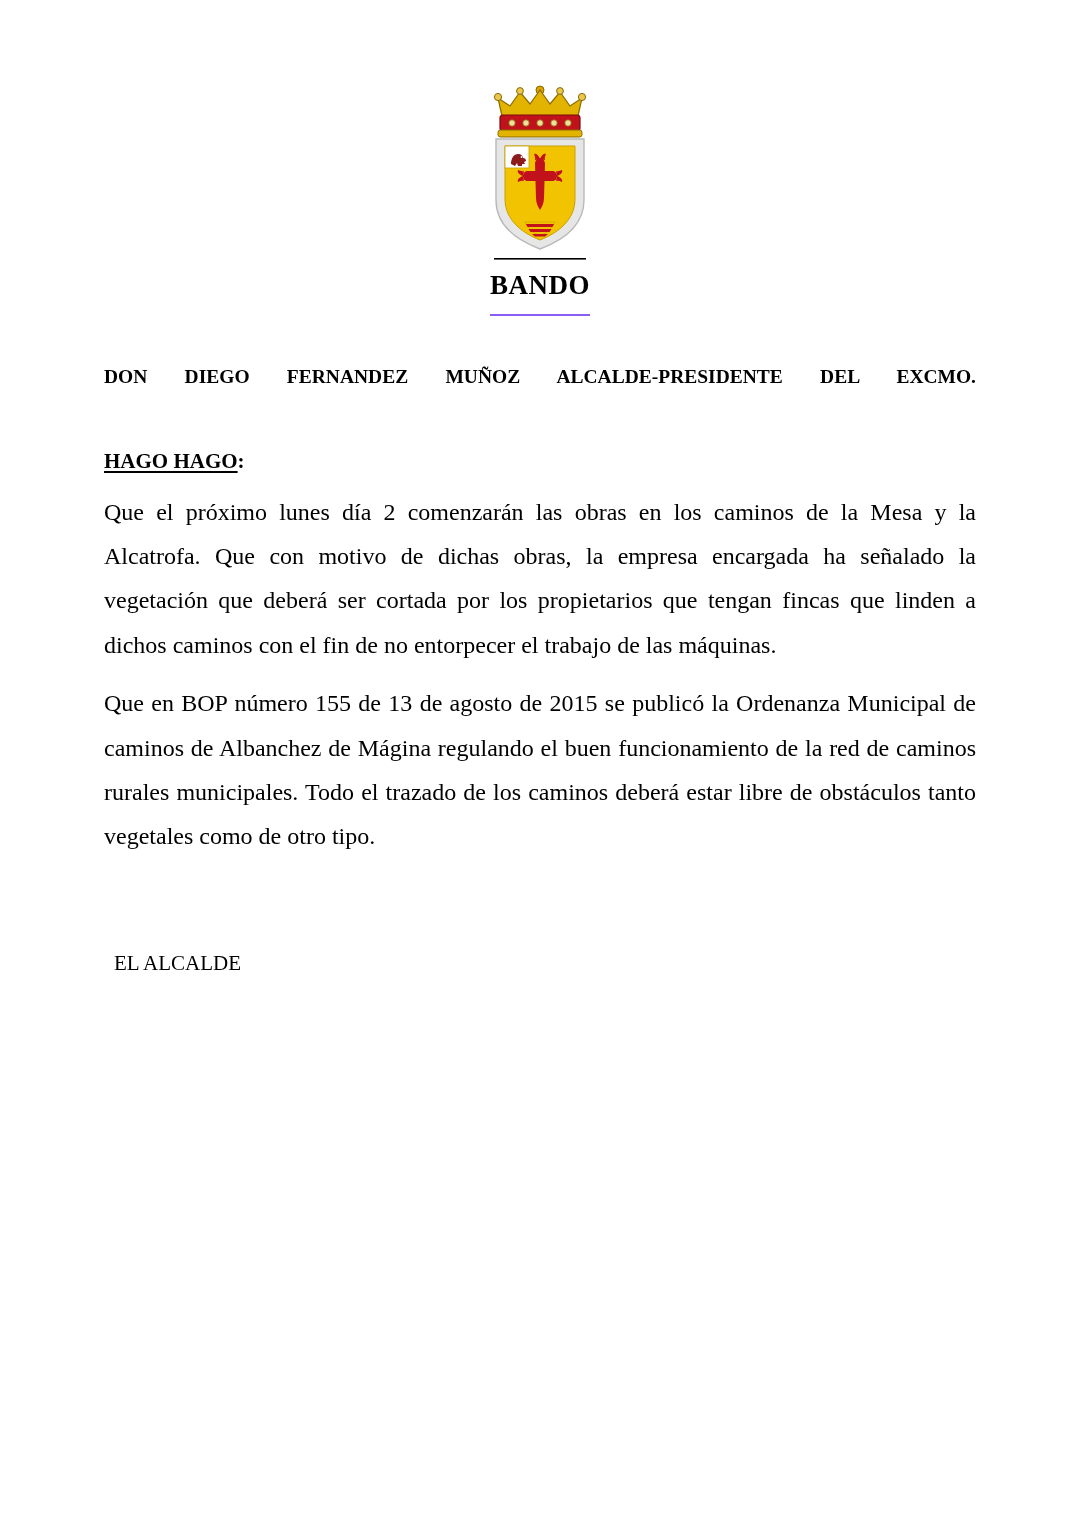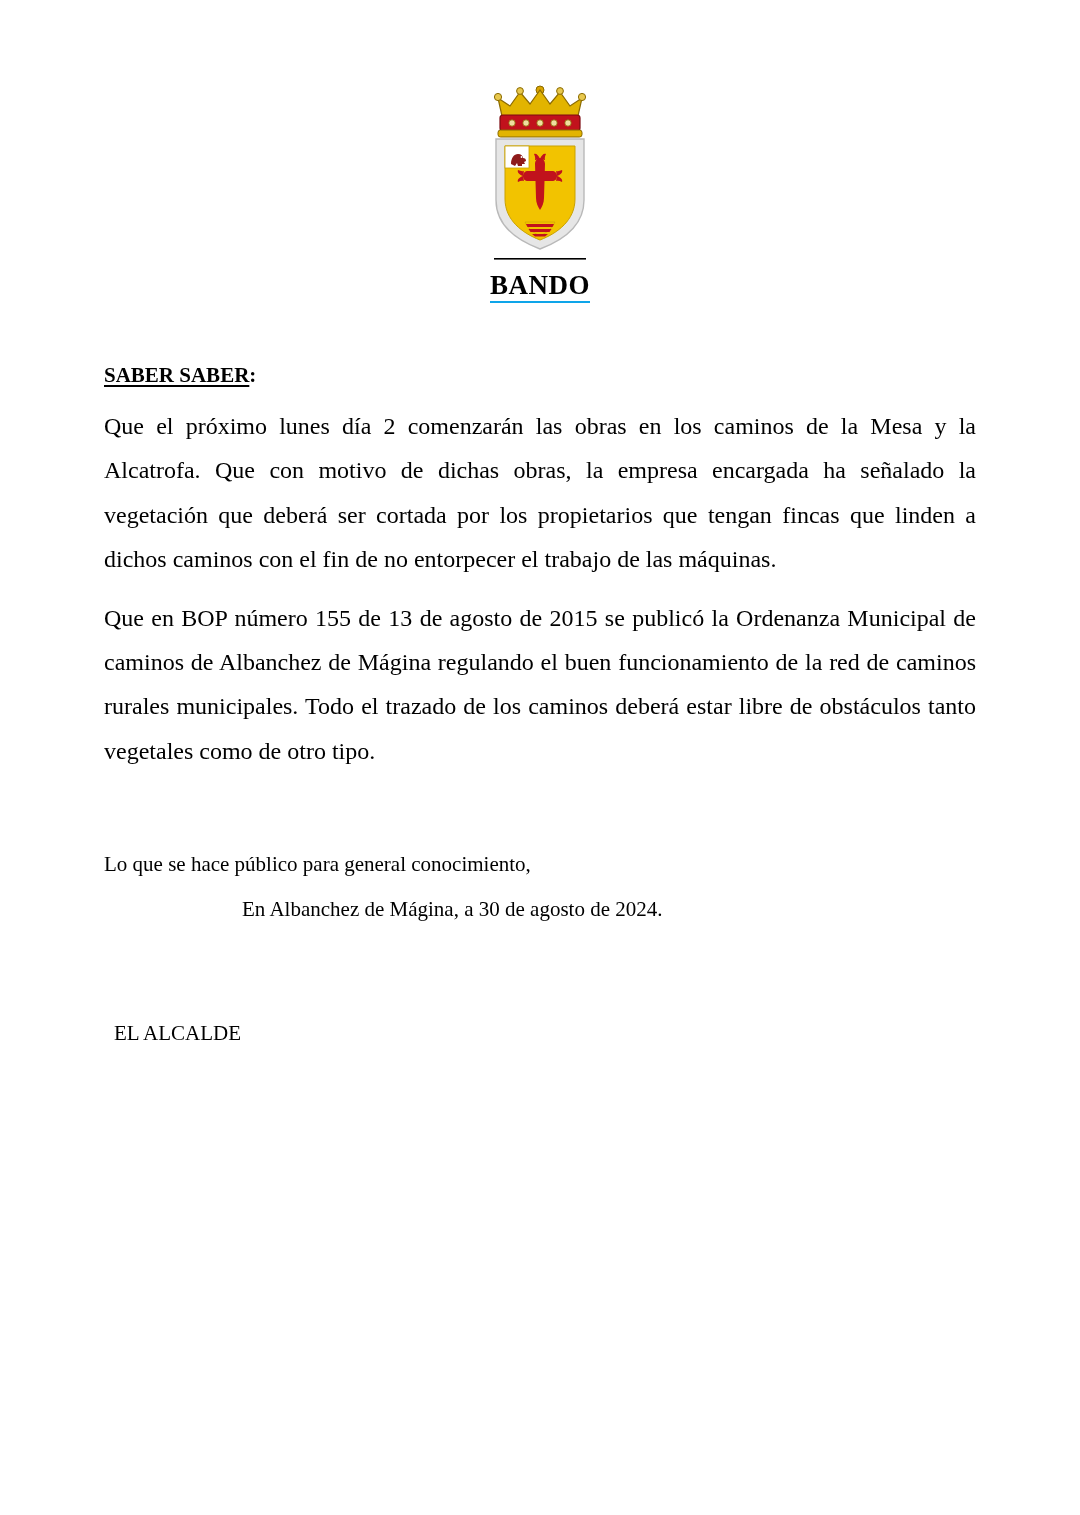--- a/index.html
+++ b/index.html
@@ -39,22 +39,22 @@
 
   
   .title {
     text-align: center;
     font-weight: bold;
     font-size: 27px;
     letter-spacing: 0.5px;
     margin-top: 6px;
   }
   .title span {
-    border-bottom: 2px solid #0ea5e9;
-    padding-bottom: 1px;
+    border-bottom: 2px solid #8b5cf6;
+    padding-bottom: 14px;
   }
 
   
   .heading {
     margin-top: 62px;
     font-weight: bold;
     font-size: 19.5px;
     line-height: 1.42;
     text-align: justify;
     text-align-last: left;
@@ -156,29 +156,26 @@
         <rect x="18" y="176" width="92" height="1.6" fill="#000000"></rect>
       </svg>
     </div>
   </div>
 
   <div class="title">
     <span>BANDO</span>
   </div>
 
   <div class="heading">
+    <span class="l1">DON DIEGO FERNANDEZ MUÑOZ ALCALDE-PRESIDENTE DEL EXCMO.</span>
   </div>
 
   <div class="hago">
-    <span class="u">SABER SABER</span><span>:</span>
+    <span class="u">HAGO HAGO</span><span>:</span>
   </div>
 
   <p class="body first">Que el próximo lunes día 2 comenzarán las obras en los caminos de la Mesa y la Alcatrofa. Que con motivo de dichas obras, la empresa encargada ha señalado la vegetación que deberá ser cortada por los propietarios que tengan fincas que linden a dichos caminos con el fin de no entorpecer el trabajo de las máquinas.</p>
   <p class="body">Que en BOP número 155 de 13 de agosto de 2015 se publicó la Ordenanza Municipal de caminos de Albanchez de Mágina regulando el buen funcionamiento de la red de caminos rurales municipales. Todo el trazado de los caminos deberá estar libre de obstáculos tanto vegetales como de otro tipo.</p>
 
-  <div class="closing">
-    <span>Lo que se hace público para general conocimiento,</span>
-    <span class="indent">En Albanchez de Mágina, a 30 de agosto de 2024.</span>
-  </div>
 
   <div class="signature">EL ALCALDE</div>
 
 </div>
 
 </body></html>

